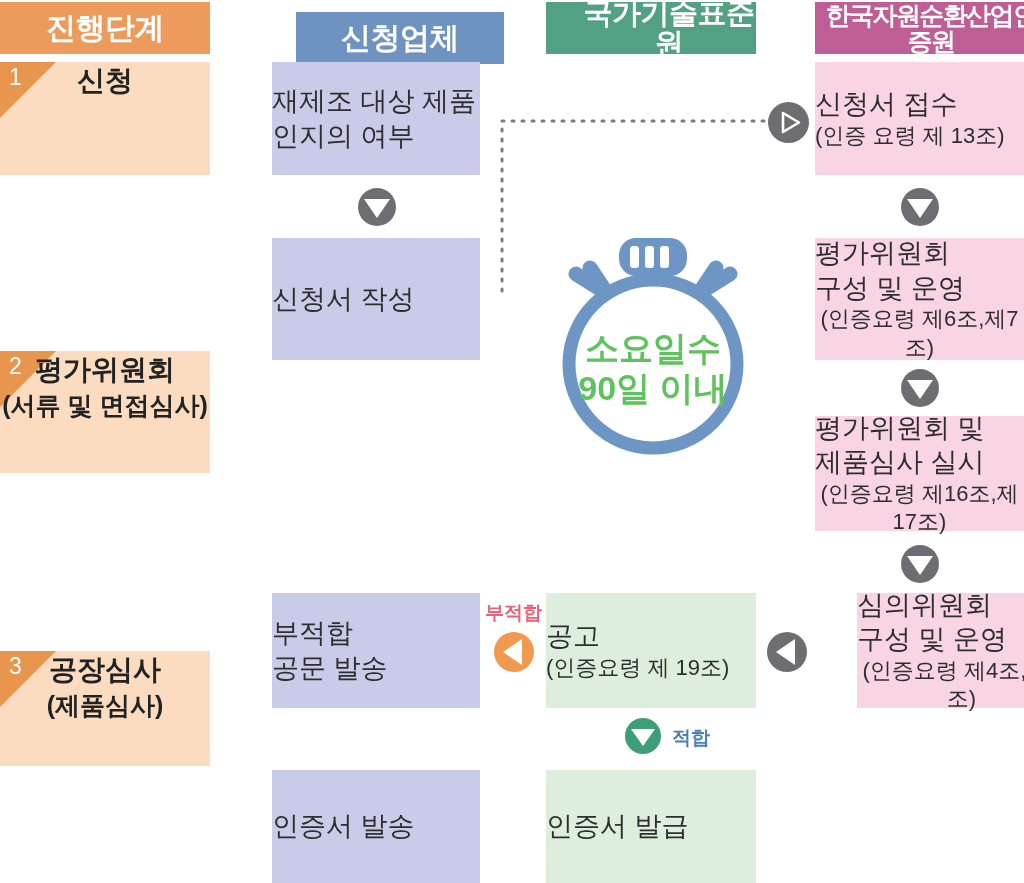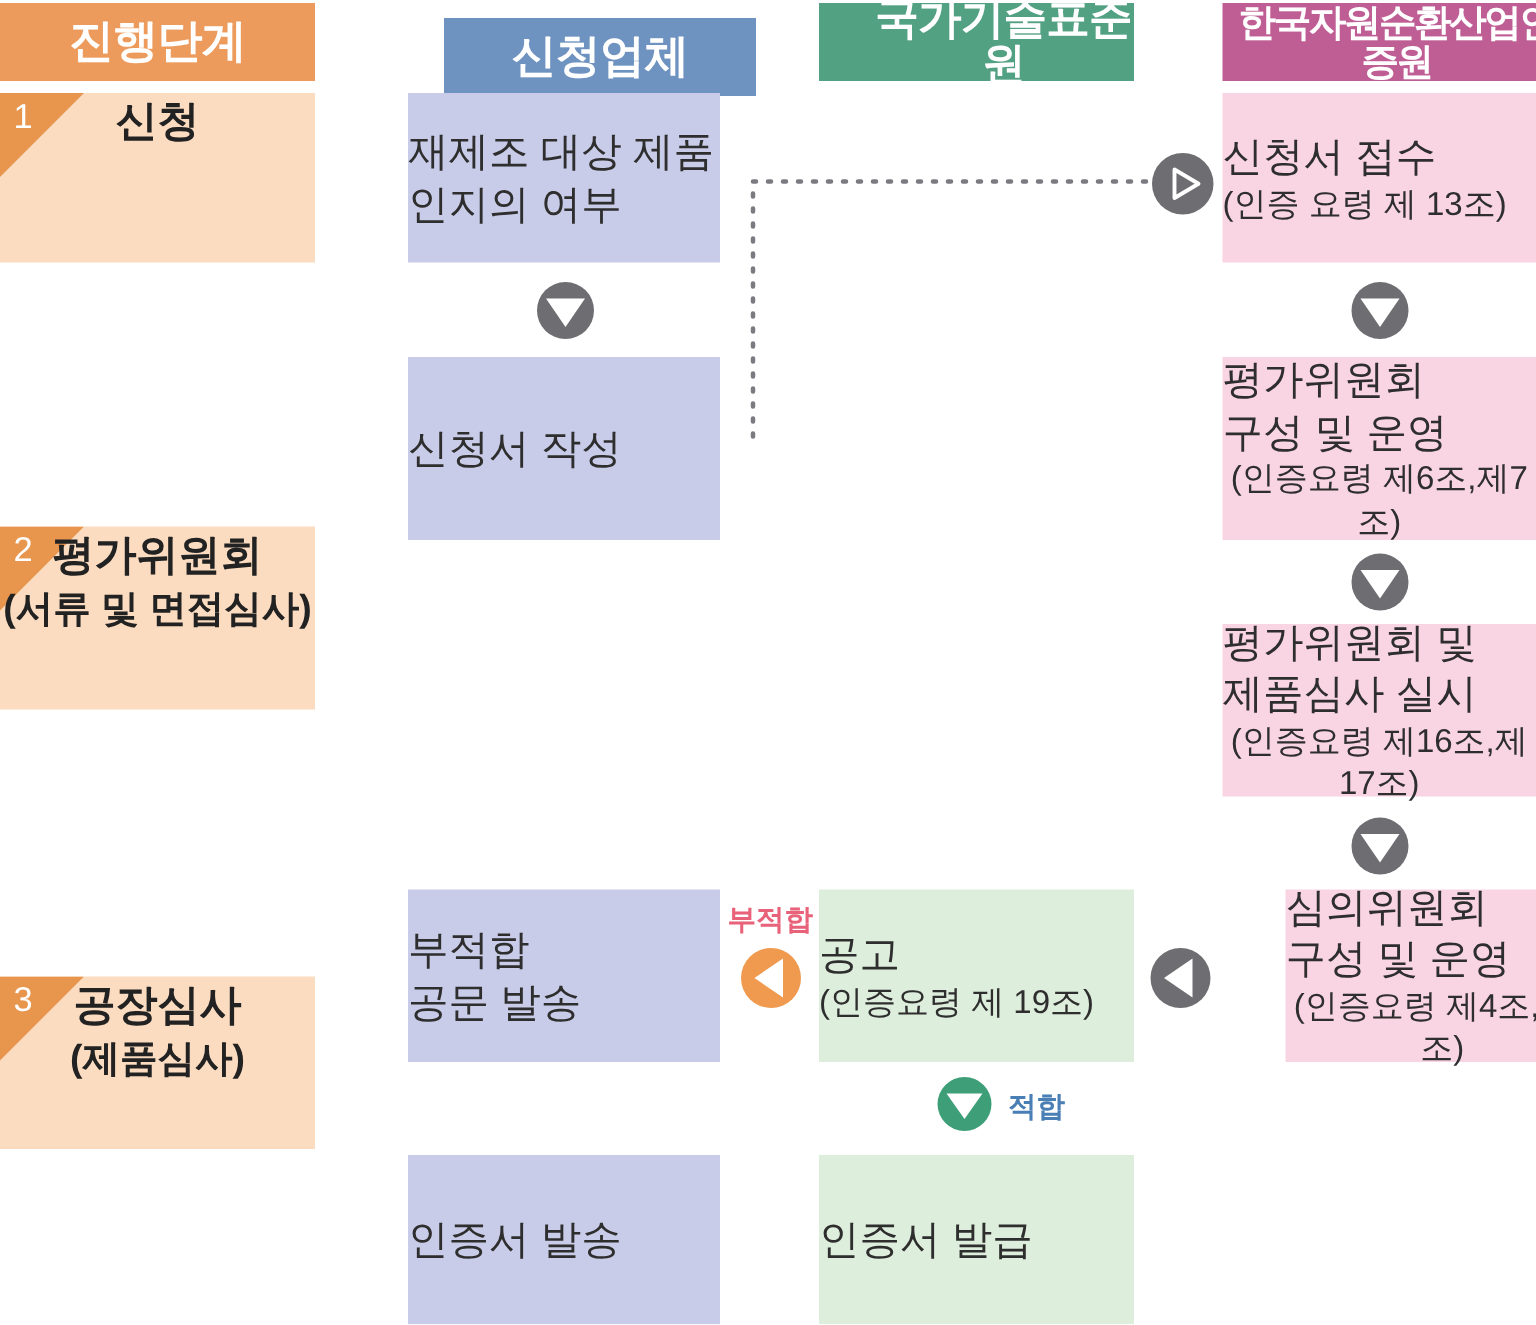--- a/index.html
+++ b/index.html
@@ -205,20 +205,40 @@
 
   <div class="abs box violet-box" style="left:272px; top:593px; width:208px; height:115px;">
     <span class="l1">부적합</span>
     <span class="l2">공문 발송</span>
   </div>
 
   <div class="abs box violet-box" style="left:272px; top:770px; width:208px; height:113px;">
     <span class="l1">인증서 발송</span>
   </div>
 
+  <div class="abs" style="left:546px; top:232px; width:214px; height:228px;">
+    <svg viewBox="0 0 214 228" width="214" height="228" aria-hidden="true">
+
+      <path d="M30 42 L62 62" stroke="#6D96C4" stroke-width="15" stroke-linecap="round" fill="none"></path>
+      <path d="M44 36 L72 78" stroke="#6D96C4" stroke-width="15" stroke-linecap="round" fill="none"></path>
+      <path d="M184 42 L152 62" stroke="#6D96C4" stroke-width="15" stroke-linecap="round" fill="none"></path>
+      <path d="M170 36 L142 78" stroke="#6D96C4" stroke-width="15" stroke-linecap="round" fill="none"></path>
+
+      <rect x="73" y="6" width="68" height="38" rx="17" fill="#6D96C4"></rect>
+      <rect x="84" y="14" width="9" height="22" rx="3" fill="#ffffff"></rect>
+      <rect x="99" y="14" width="9" height="22" rx="3" fill="#ffffff"></rect>
+      <rect x="114" y="14" width="9" height="22" rx="3" fill="#ffffff"></rect>
+
+      <circle cx="107" cy="132" r="84" fill="#ffffff" stroke="#6D96C4" stroke-width="13"></circle>
+    </svg>
+    <div class="sw-text" style="top:96px;">
+      <span class="t1">소요일수</span>
+      <span class="t2">90일 이내</span>
+    </div>
+  </div>
 
   <div class="abs box green-box" style="left:546px; top:593px; width:210px; height:115px;">
     <span class="l1">공고</span>
     <span class="note">(인증요령 제 19조)</span>
   </div>
 
   <div class="abs circ circ-green" style="left:625px; top:718px; width:36px; height:36px;">
     <span class="tri" style="border-left:12px solid transparent;border-right:12px solid transparent;border-top:17px solid #ffffff;margin-top:3px;"></span>
   </div>
   <div class="abs cond-label cond-pass" style="left:672px; top:725px;">적합</div>

